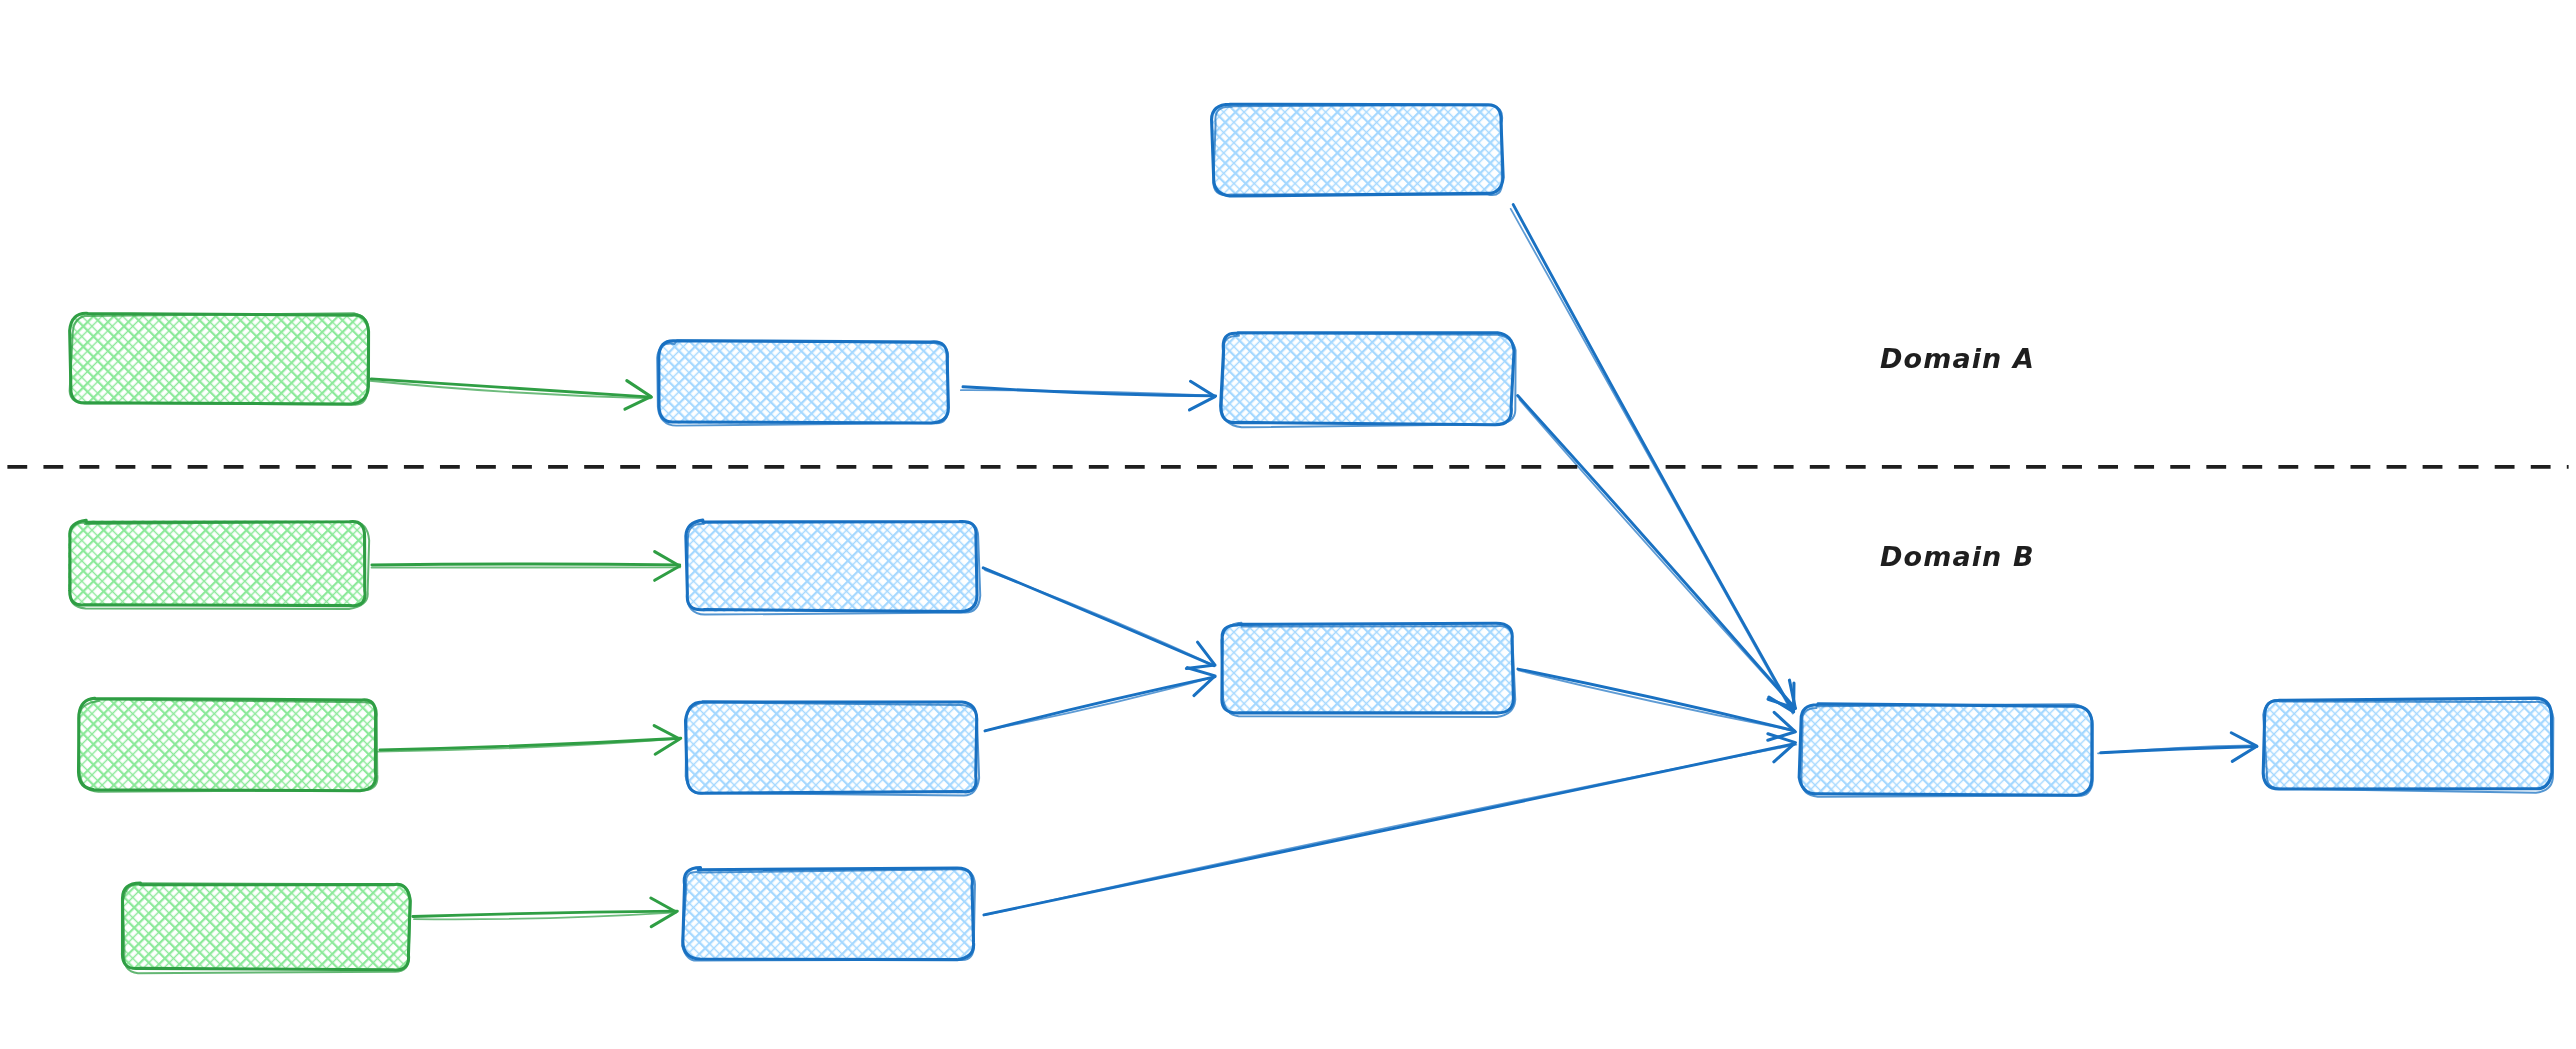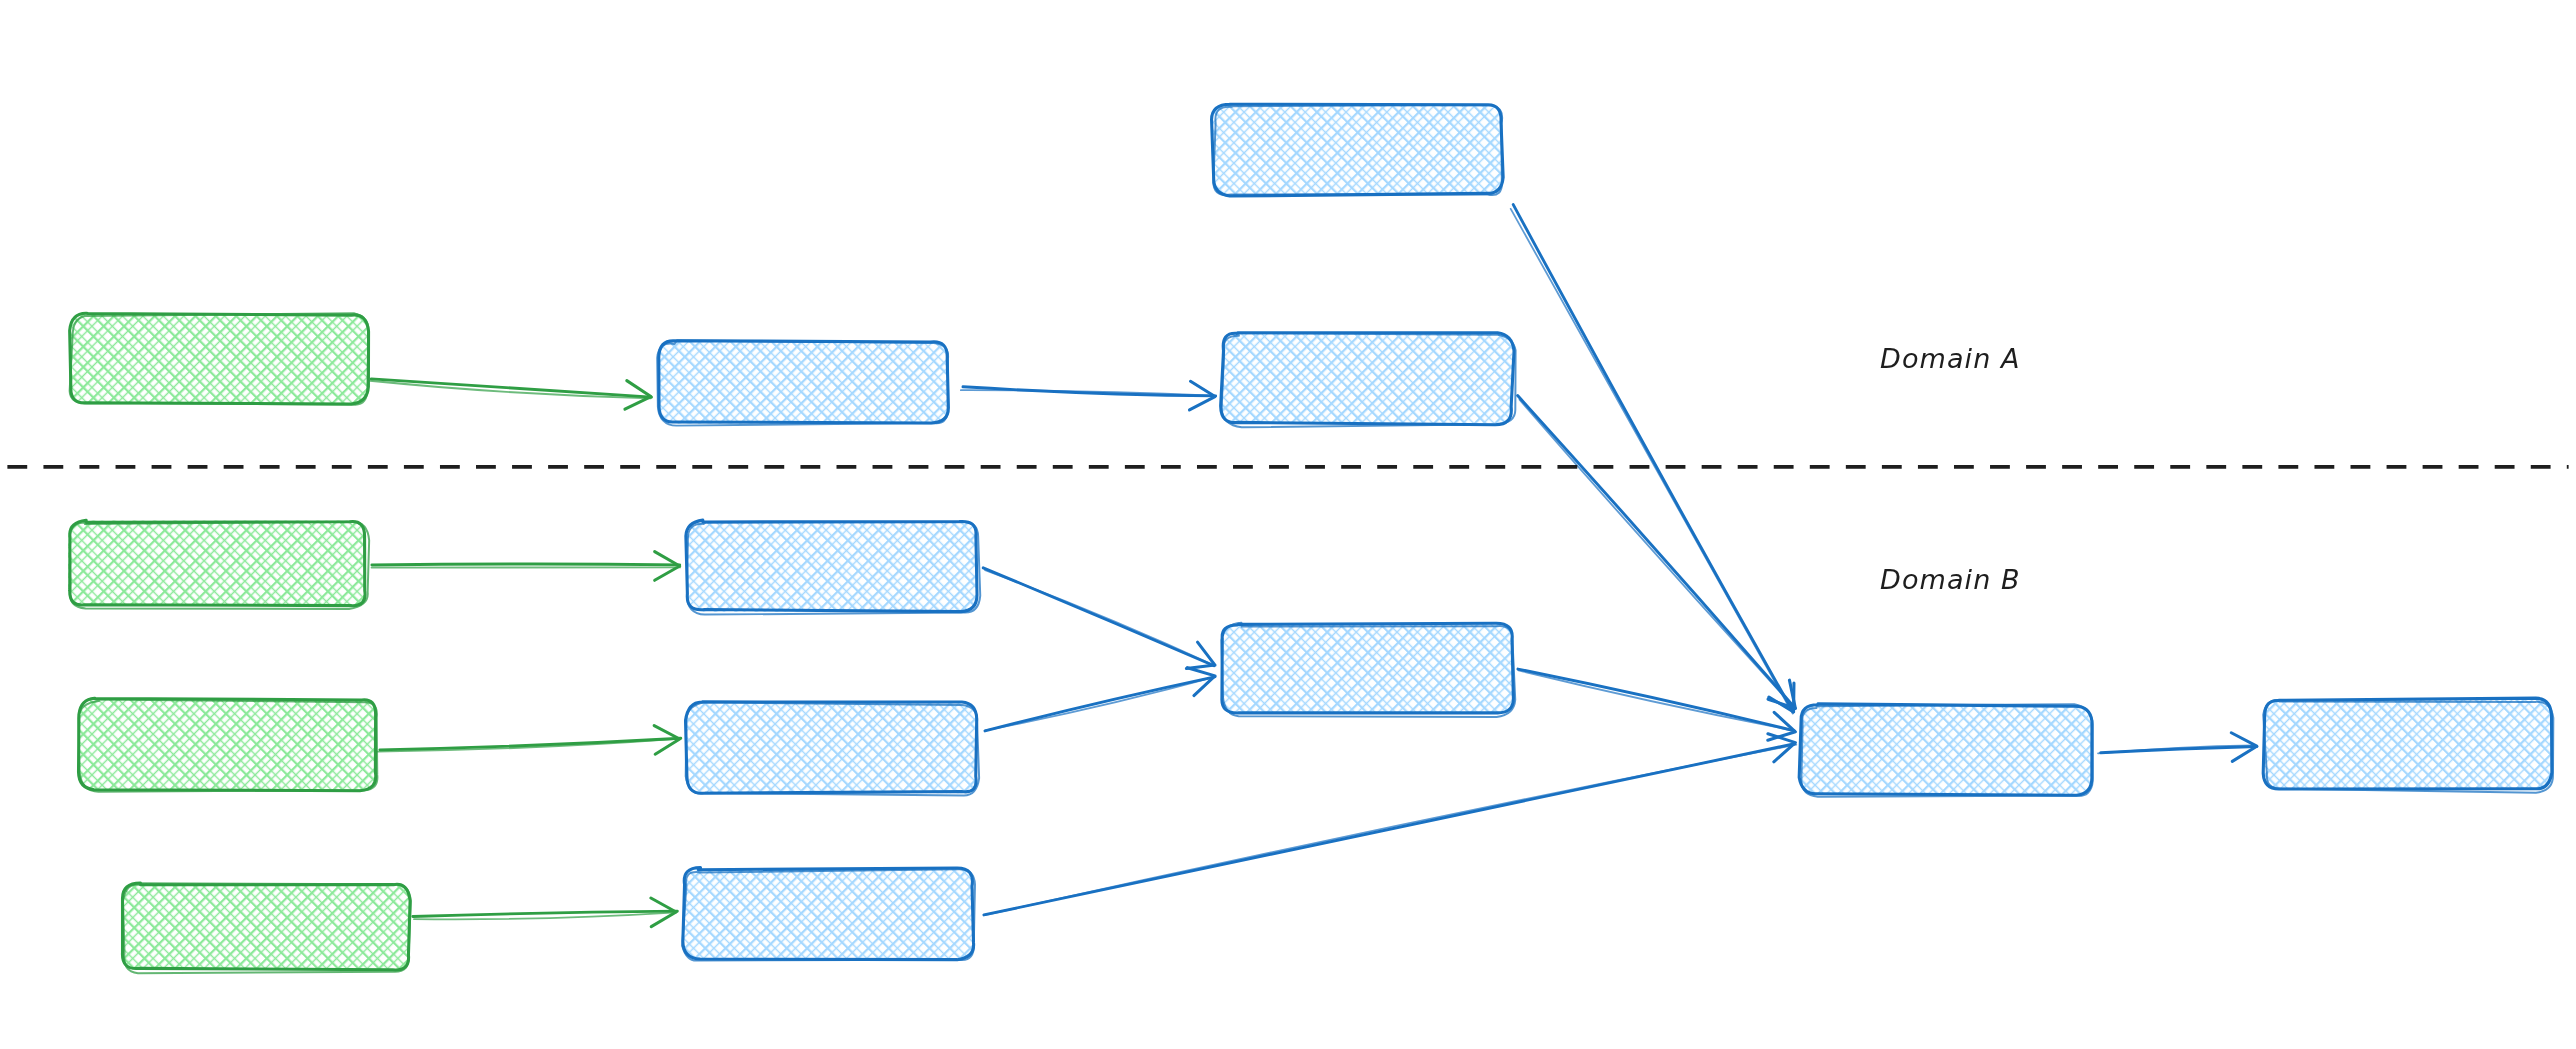--- a/index.html
+++ b/index.html
@@ -21,21 +21,21 @@
     position: absolute;
     left: 0;
     top: 0;
     width: 2576px;
     height: 1049px;
   }
   .domain-label {
     position: absolute;
     font-family: "DejaVu Sans", sans-serif;
     font-size: 27px;
-    font-weight: 400;
+    font-weight: 700;
     font-style: italic;
     letter-spacing: 1.1px;
     color: #1e1e1e;
     white-space: nowrap;
     user-select: none;
   }
 </style>
 </head>
 <body>
 
@@ -205,16 +205,16 @@
           <path d="M 2529.015197467997 778.4070910112034 L 2813.2146671784176 778.8416964071997 Q 2830.2325111873597 777.8458731187721 2833.0383587381048 796.5971231954159 L 2832.6361404914574 860.2113890186006 Q 2833.0010761758317 877.5751207840514 2813.7937370792 879.5780890009264 L 2530.5366085538344 875.1586969853187 Q 2513.9531526700375 875.0758420944567 2515.2067595905655 858.8718568810597 L 2511.1456132891335 793.153030741286 Q 2514.0841587604414 775.3571883203263 2529.2324337604605 776.7960702666063 Z" fill="none" stroke="#1971c2" stroke-width="2.2" opacity="0.75" stroke-linecap="round" stroke-linejoin="round"></path>
         </g>
       </g>
     <g id="divider-layer">
         <line x1="8" y1="518" x2="2850" y2="518" stroke="#1e1e1e" stroke-width="4" stroke-dasharray="22 18" stroke-linecap="butt"></line>
       </g>
   </svg>
 
   <div class="domain-label" id="label-a" style="left: 1880px; top: 343px;">Domain A</div>
 
-  <div class="domain-label" id="label-b" style="left: 1880px; top: 564px;">Domain B</div>
+  <div class="domain-label" id="label-b" style="left: 1880px; top: 541px;">Domain B</div>
 
 </div>
 
 
 </body></html>

